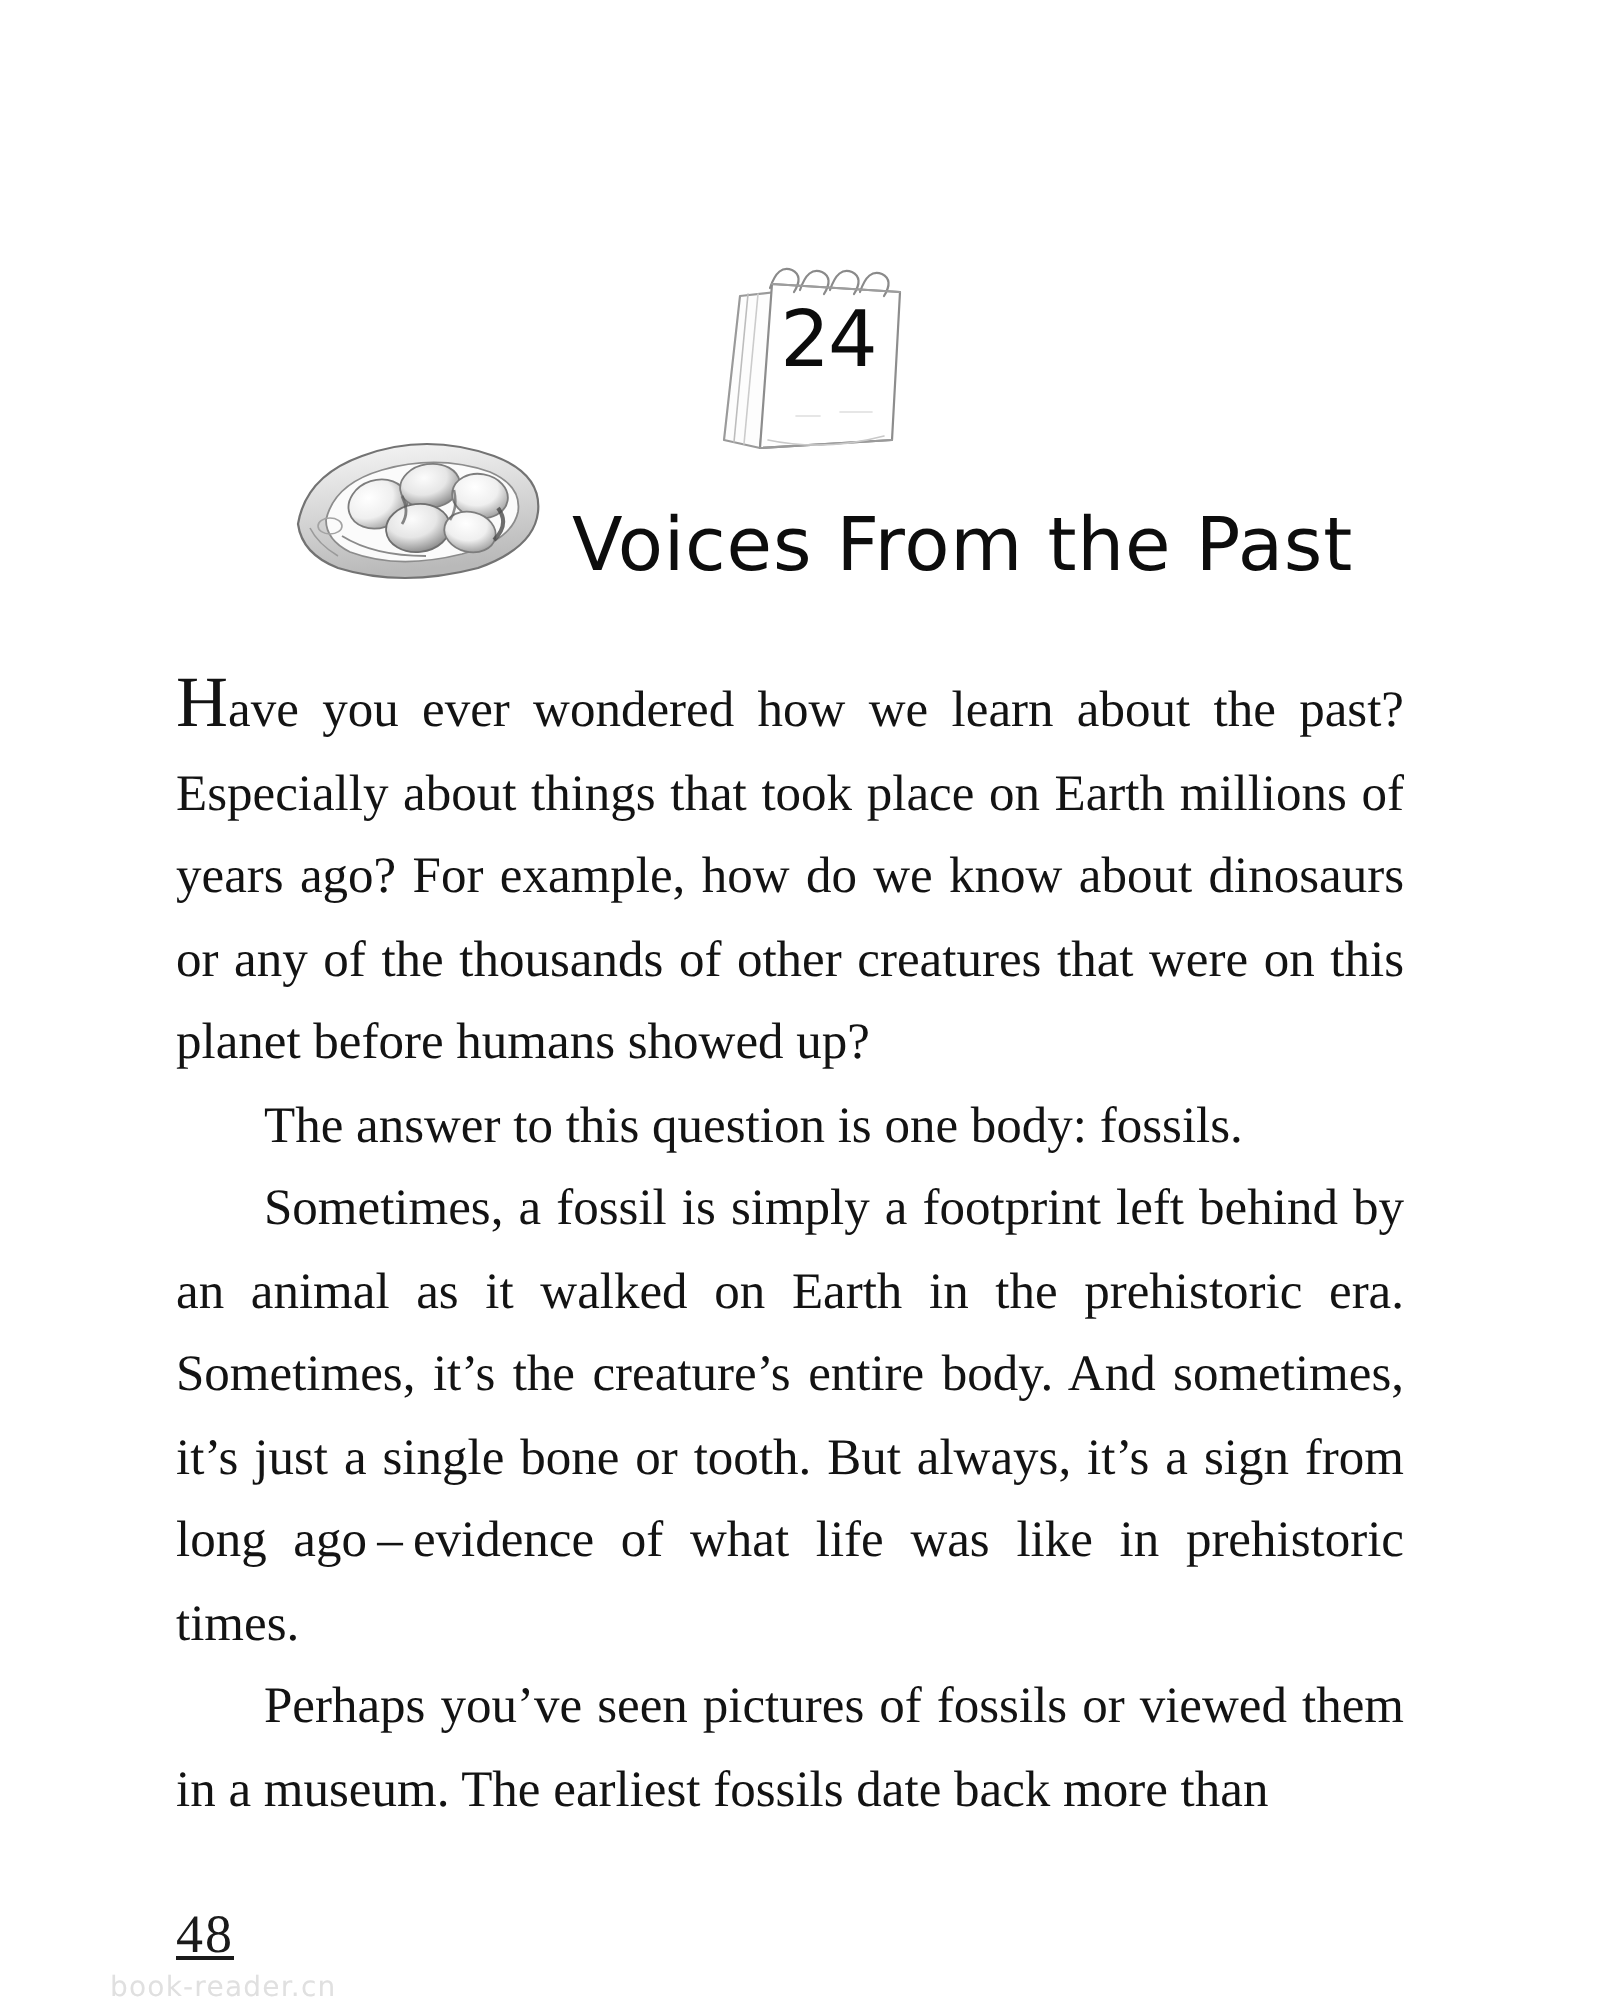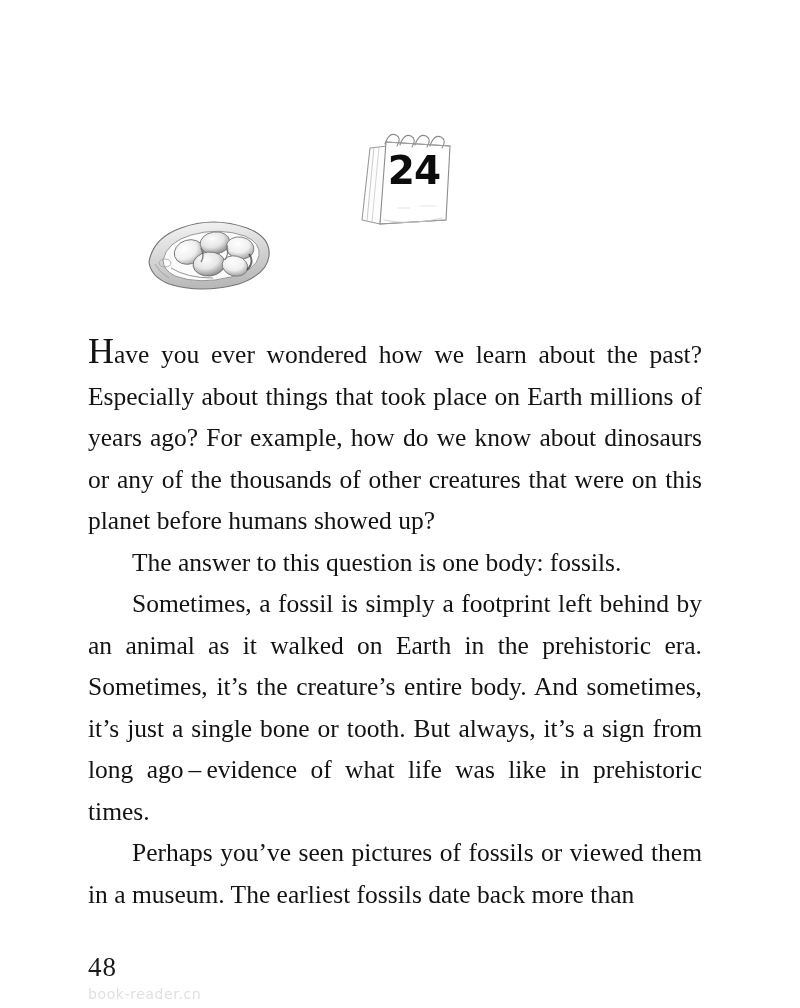--- a/index.html
+++ b/index.html
@@ -42,21 +42,21 @@
   }
   .calendar-art svg { display: block; }
   .calendar-number {
     position: absolute;
     left: 0;
     top: 28px;
     width: 130px;
     text-align: center;
     font-family: "DejaVu Sans", "Liberation Sans", sans-serif;
     font-size: 39px;
-    font-weight: 700;
+    font-weight: 400;
     letter-spacing: -1px;
     color: #0c0c0c;
     padding-left: 18px;
     box-sizing: border-box;
   }
 
   .nest-art {
     position: absolute;
     left: 143px;
     top: 104px;
@@ -106,24 +106,25 @@
 
   
   .page-number {
     position: absolute;
     left: 88px;
     top: 952px;
     font-family: "Liberation Serif", "DejaVu Serif", serif;
     font-size: 27px;
     color: #1a1a1a;
     letter-spacing: 1px;
+    text-decoration: underline;
   }
   .watermark {
     position: absolute;
-    left: 88px;
+    left: 55px;
     top: 986px;
     font-family: "DejaVu Sans", "Liberation Sans", sans-serif;
     font-size: 14px;
     color: #e0e0e0;
     letter-spacing: 0.6px;
     user-select: none;
   }
 </style>
 </head>
 <body>
@@ -190,20 +191,21 @@
 
         <path d="M58 36 Q62 44 58 50" stroke="#5e5e5e" stroke-width="1.4" fill="none" opacity="0.75"></path>
         <path d="M84 33 Q86 42 82 48" stroke="#5e5e5e" stroke-width="1.3" fill="none" opacity="0.7"></path>
         <path d="M106 42 Q112 50 104 58" stroke="#4a4a4a" stroke-width="2" fill="none" opacity="0.8"></path>
         <path d="M28 56 Q44 66 70 66" stroke="#8a8a8a" stroke-width="0.9" fill="none"></path>
         <path d="M12 52 Q16 60 26 66" stroke="#9a9a9a" stroke-width="0.8" fill="none"></path>
         <ellipse cx="22" cy="51" rx="6" ry="4" fill="none" stroke="#a3a3a3" stroke-width="0.8"></ellipse>
       </svg>
     </div>
 
+    <h1 class="chapter-title">Voices From the Past</h1>
   </div>
 
   <div class="body-text">
     <p class="first"><span class="raised-cap">H</span><span>ave you ever wondered how we learn about the past? Especially about things that took place on Earth millions of years ago? For example, how do we know about dinosaurs or any of the thousands of other creatures that were on this planet before humans showed up?</span></p>
     <p class="last-line-natural">The answer to this question is one body: fossils.</p>
     <p class="last-line-natural">Sometimes, a fossil is simply a footprint left behind by an animal as it walked on Earth in the prehistoric era. Sometimes, it’s the creature’s entire body. And sometimes, it’s just a single bone or tooth. But always, it’s a sign from long ago – evidence of what life was like in prehistoric times.</p>
     <p class="last-line-natural">Perhaps you’ve seen pictures of fossils or viewed them in a museum. The earliest fossils date back more than</p>
   </div>
 
   <div class="page-number">48</div>

